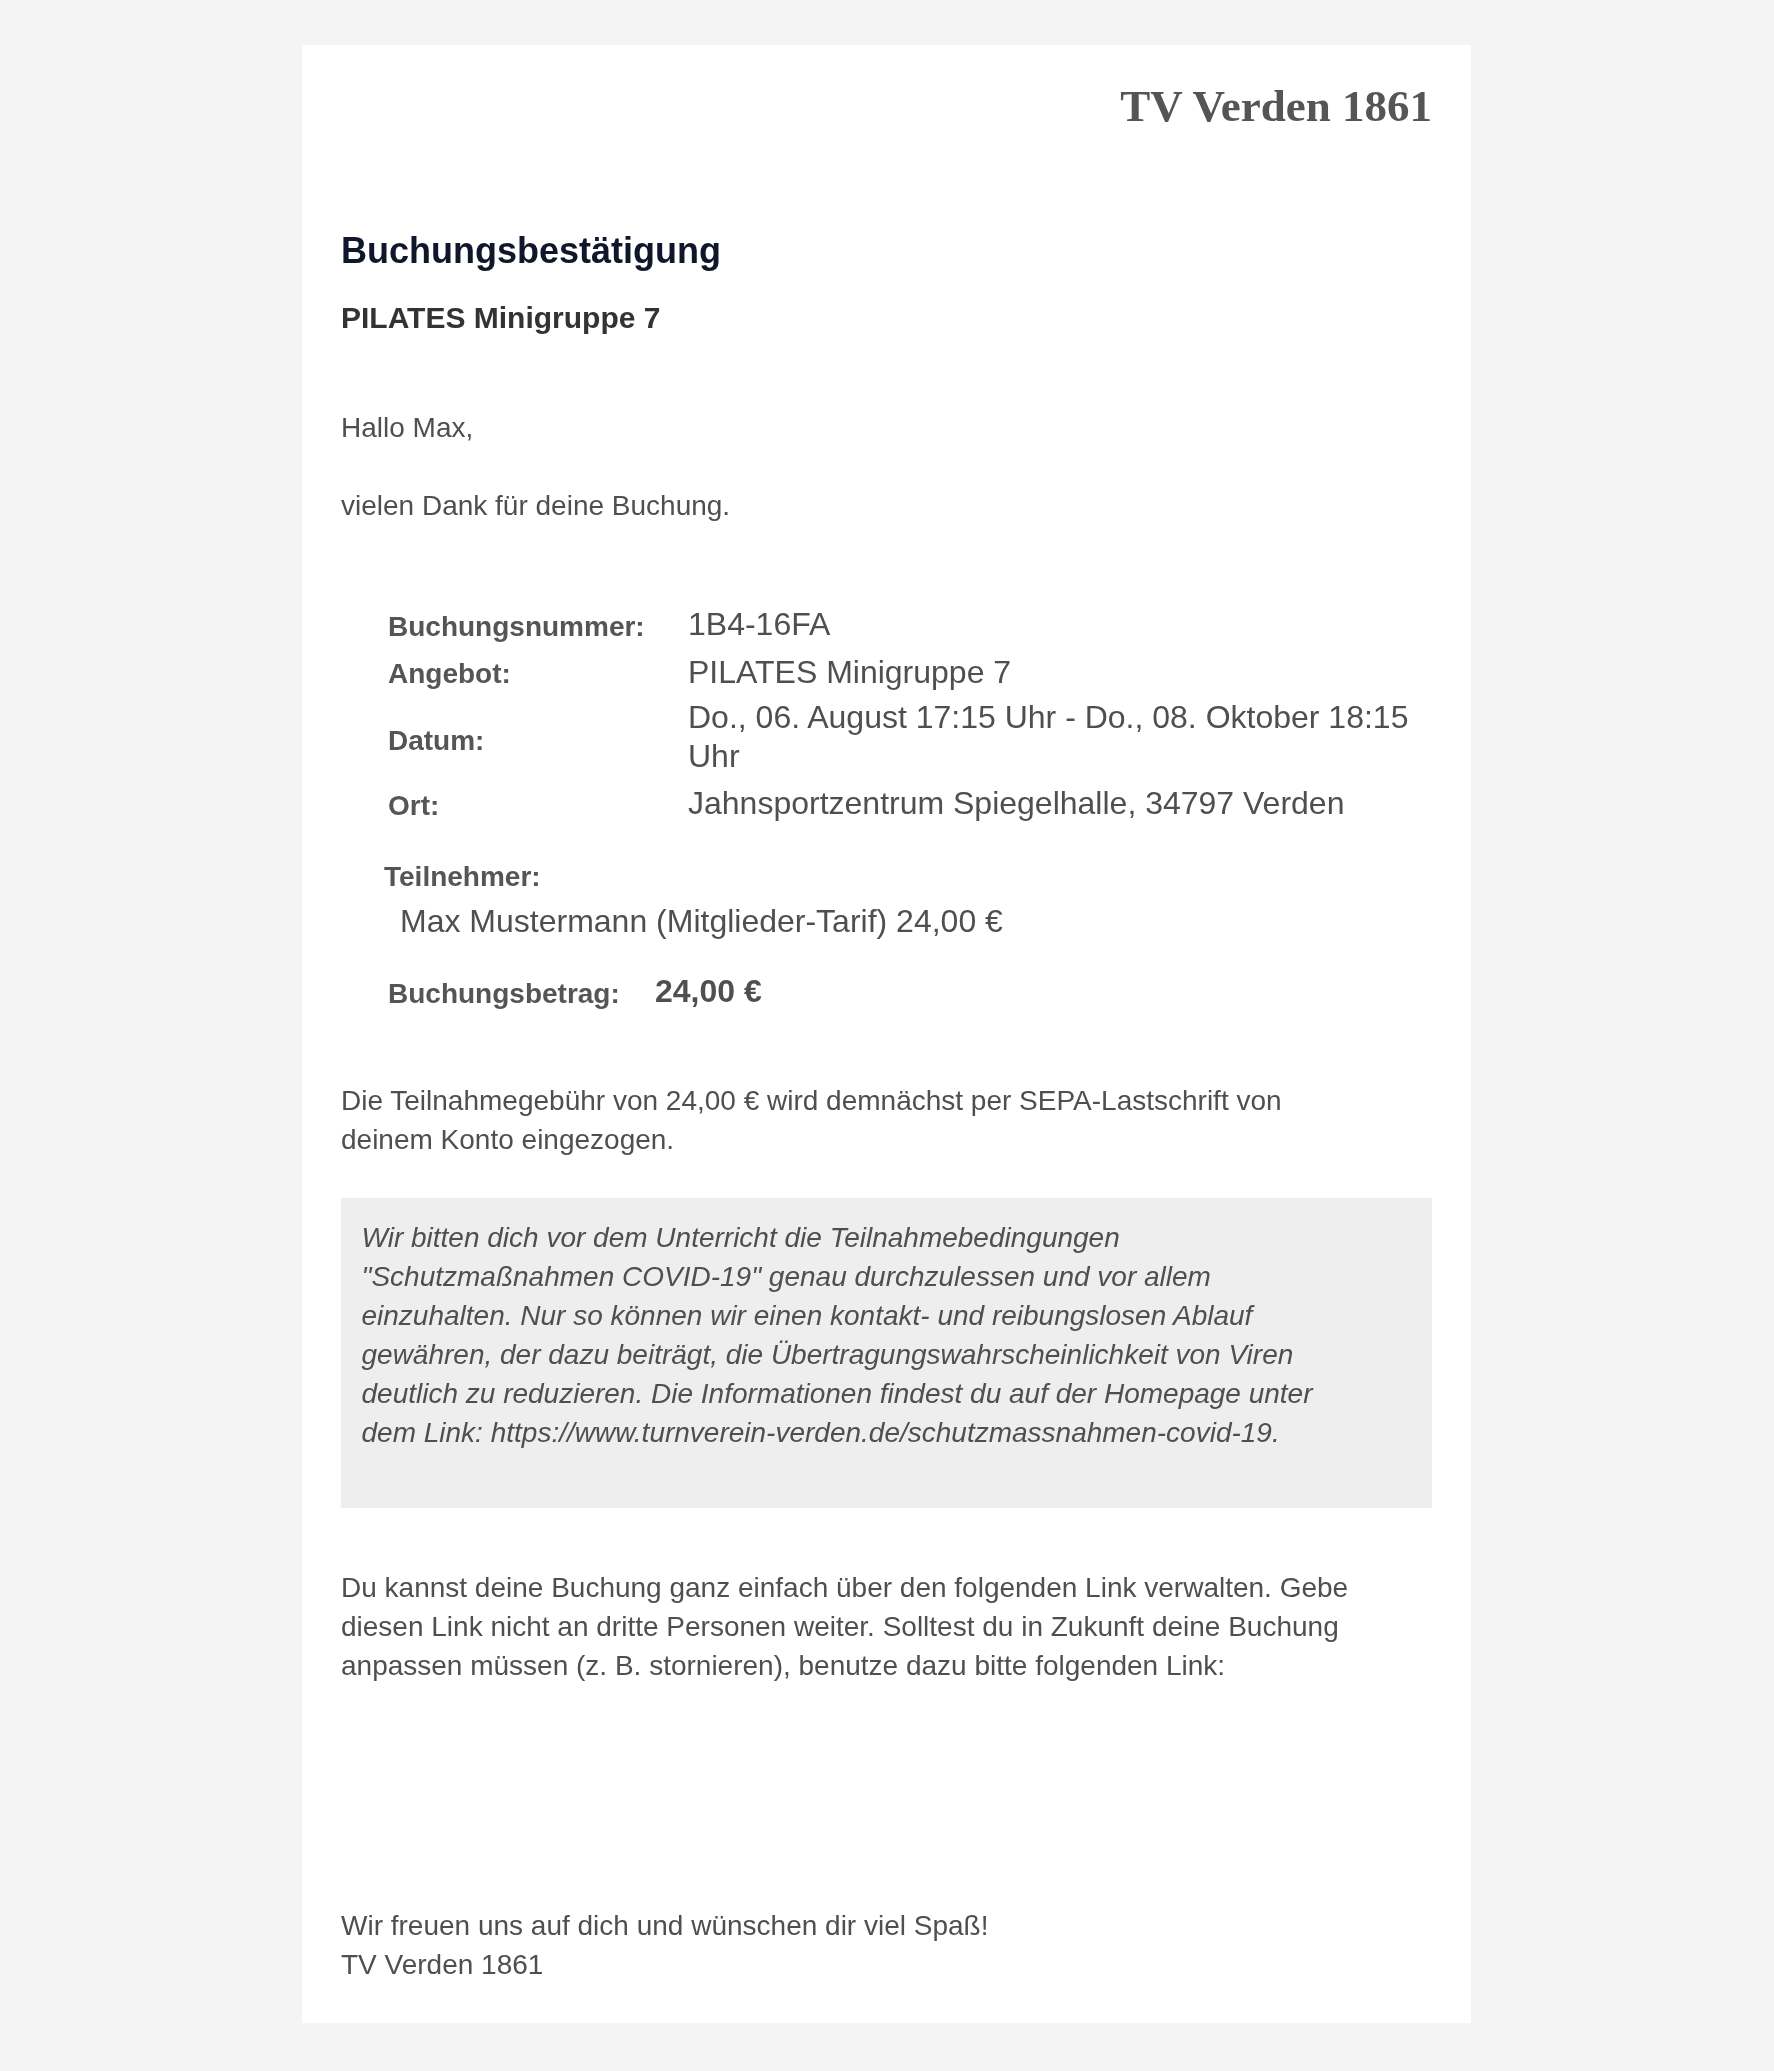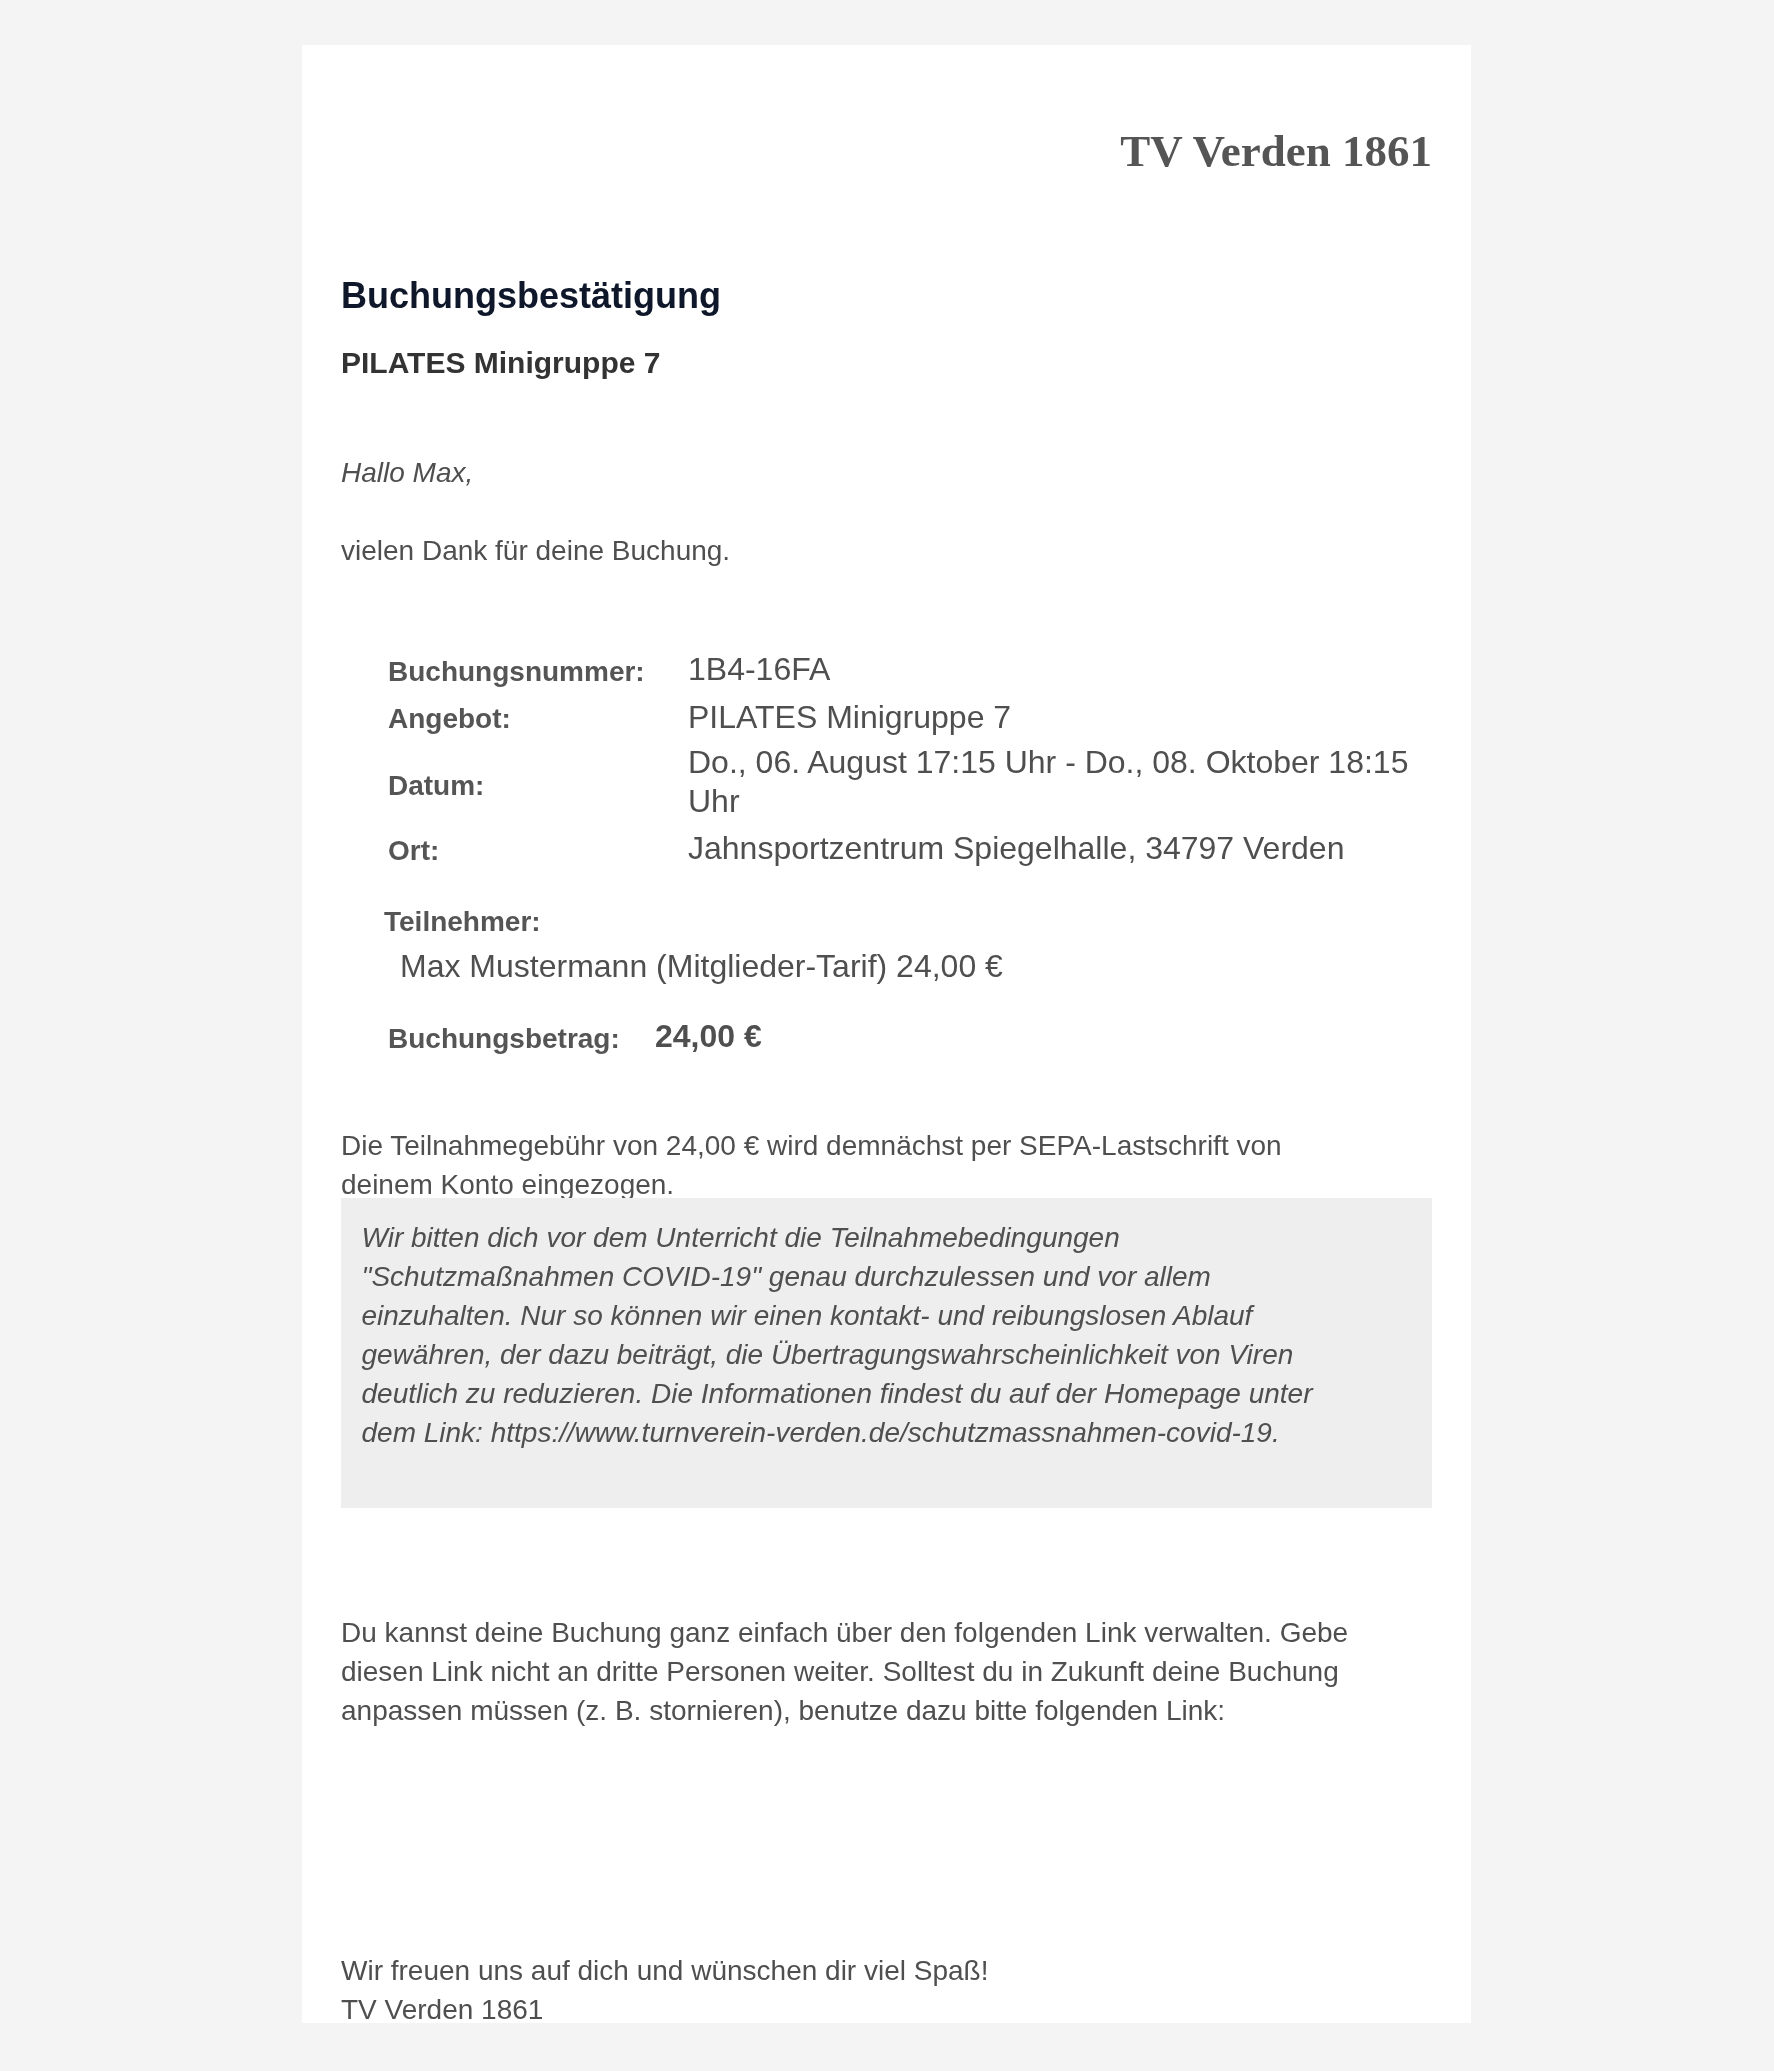--- a/index.html
+++ b/index.html
@@ -9,21 +9,21 @@
     font-family: "Liberation Sans", sans-serif;
     color: #4f4f4f;
     position: relative;
     overflow: hidden;
   }
   .card {
     position: absolute; left: 302px; top: 45px;
     width: 1169px; height: 1978px;
     background: #ffffff;
   }
-  .abs { position: absolute; white-space: nowrap; margin-top: 45px; }
+  .abs { position: absolute; white-space: nowrap; }
   .logo {
     right: 39px; top: 35px;
     font-family: "Liberation Serif", serif;
     font-weight: bold; font-size: 45px; color: #555555;
     text-align: right;
   }
   .h1 { left: 39px; top: 185px; font-size: 36px; font-weight: bold; color: #0f172a; }
   .h2 { left: 39px; top: 256px; font-size: 30px; font-weight: bold; color: #333333; }
   .p { left: 39px; font-size: 28px; line-height: 39px; color: #4f4f4f; }
   .lbl { font-size: 28px; font-weight: bold; color: #555555; }
@@ -49,21 +49,21 @@
 </head>
 <body>
 
 <div class="card">
 
   <div class="abs logo">TV Verden 1861</div>
 
   <div class="abs h1">Buchungsbestätigung</div>
   <div class="abs h2">PILATES Minigruppe 7</div>
 
-  <div class="abs p" style="top:363px;font-style:italic;">Hallo Max,</div>
+  <div class="abs p" style="top:363px;">Hallo Max,</div>
   <div class="abs p" style="top:441px;">vielen Dank für deine Buchung.</div>
 
   <div>
     <div class="abs lbl" style="left:86px; top:566px;">Buchungsnummer:</div>
     <div class="abs val" style="left:386px; top:560px;">1B4-16FA</div>
 
     <div class="abs lbl" style="left:86px; top:613px;">Angebot:</div>
     <div class="abs val" style="left:386px; top:608px;">PILATES Minigruppe 7</div>
 
     <div class="abs lbl" style="left:86px; top:680px;">Datum:</div>

